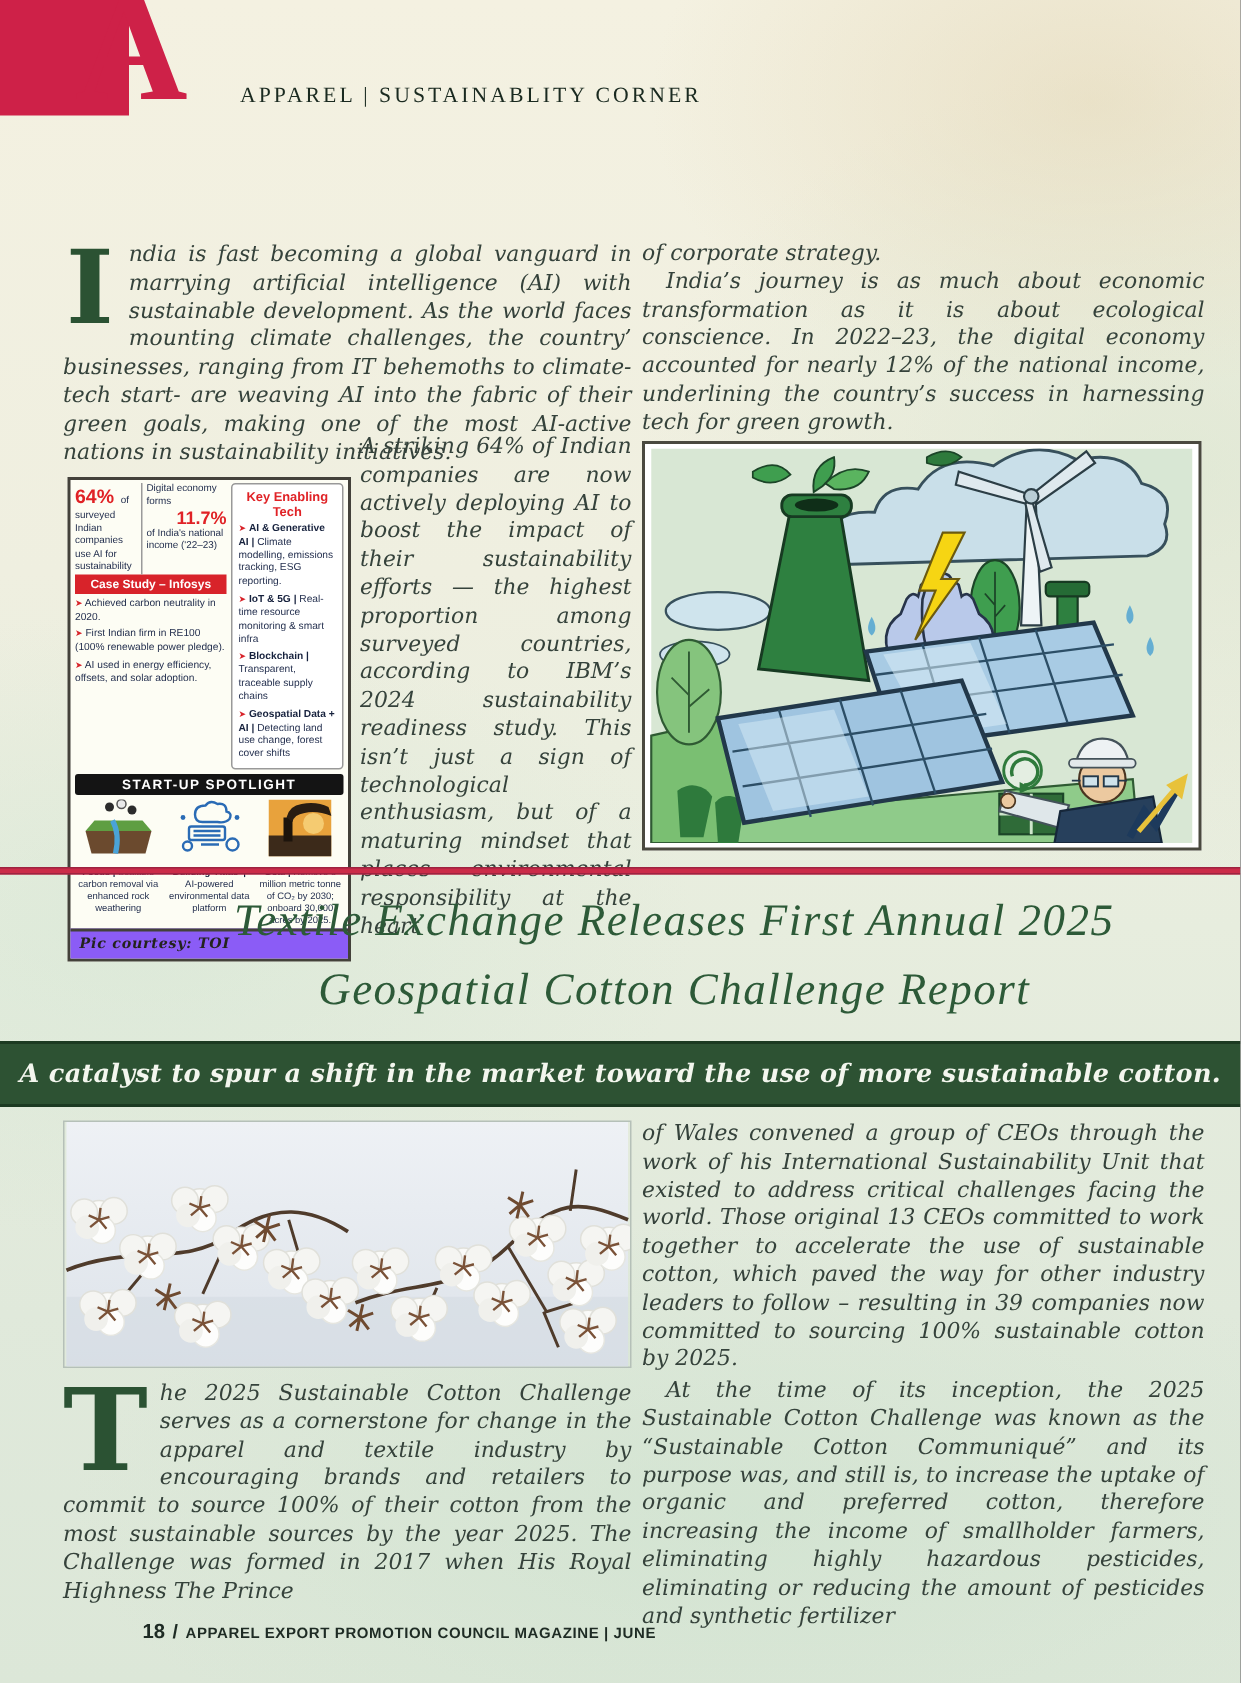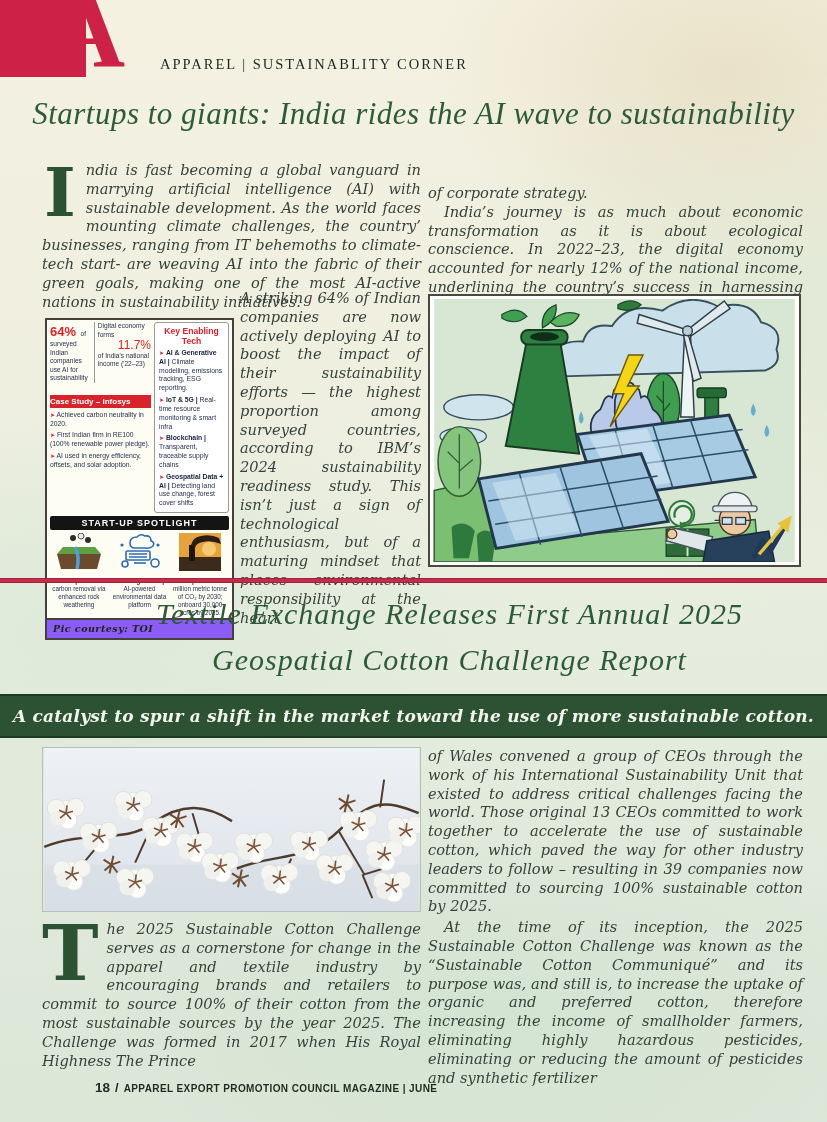--- a/index.html
+++ b/index.html
@@ -19,38 +19,38 @@
   .masthead { position:absolute; left:160px; top:56px; font-family:"Liberation Serif",serif; font-size:14.5px; letter-spacing:2px; color:#1a2a20; }
   .title1 { position:absolute; top:96px; left:0; width:100%; text-align:center; font-family:"Liberation Serif",serif; font-style:italic; font-size:31px; color:#2d5a38; letter-spacing:.5px; }
   
   .btxt { position:absolute; font-family:"DejaVu Serif",serif; font-style:italic; font-size:14.6px; line-height:18.8px; color:#35423b; text-align:justify; }
   .dropcap { float:left; font-family:"DejaVu Serif",serif; font-style:normal; font-weight:bold; color:#2b5233; }
   .dc-i { font-size:68px; line-height:54px; margin:4px 10px 0 2px; }
   .dc-t { font-size:76px; line-height:60px; margin:4px 8px 0 0; }
   .indent { text-indent:16px; }
   .p-a1-1 { left:42px; top:161px; width:379px; }
   .p-a1-2 { left:240px; top:289px; width:181px; }
-  .p-a1-r { left:428px; top:160px; width:375px;margin-top:24px; }
+  .p-a1-r { left:428px; top:160px; width:375px; }
   .p-a2-1 { left:42px; top:920px; width:379px; }
   .p-a2-r { left:428px; top:747px; width:375px; }
   .p-a2-r p + p { margin-top:2px; }
   
   .ig { position:absolute; left:45px; top:318px; width:189px; border:2px solid #43413a; background:#fdfdf4; font-family:"Liberation Sans",sans-serif; }
   .ig-titlebar { position:relative; margin:2px; border:2px solid #2a3550; background:#fff; padding:2px 3px 2px 4px; overflow:hidden; }
   .ig-title { color:#e02226; font-weight:bold; font-size:11.5px; letter-spacing:.2px; white-space:nowrap; }
   .ig-notch { position:absolute; right:-4px; top:-2px; width:12px; height:26px; background:#2a3550; transform:skewX(-18deg); }
   .ig-body { display:flex; gap:3px; padding:2px 3px 0 3px; }
   .ig-left { width:101px; }
   .ig-stats { display:flex; }
   .ig-stat1 { width:46px; border-right:1px solid #9a9a9a; padding-right:2px; }
   .ig-stat2 { flex:1; padding-left:3px; }
   .ig-big { color:#e02226; font-weight:bold; font-size:13px; line-height:1.05; }
-  .ig-big2 { color:#e02226; font-weight:normal; font-size:12px; line-height:1.05;margin-left:20px; }
+  .ig-big2 { color:#e02226; font-weight:bold; font-size:12px; line-height:1.05;margin-left:20px; }
   .ig-sm { font-size:6.6px; line-height:1.3; color:#1e2a4a; }
-  .ig-case-hdr { margin-top:12px; background:#d8232a; color:#fff; font-weight:bold; font-size:8px; padding:2px 0; }
+  .ig-case-hdr { margin-top:0; background:#d8232a; color:#fff; text-align:center; font-weight:bold; font-size:8px; padding:2px 0; }
   .ig-li { font-size:6.8px; line-height:1.3; color:#1e2a4a; margin-top:3px; }
   .ig-li .arr { color:#d8232a; font-size:6px; }
   .ig-li b { color:#16213d; }
   .ig-key { flex:1; border:1px solid #999; border-radius:3px; background:#fff; padding:3px 4px 4px 4px; }
   .ig-key-title { color:#e02226; font-weight:bold; font-size:8.6px; text-align:center; margin-bottom:0; }
   .ig-spot-hdr { margin:3px 3px 0 3px; background:#141414; color:#fff; font-weight:bold; font-size:9px; letter-spacing:1px; text-align:center; padding:2px 0; border-radius:2px; }
   .ig-spot-row { display:flex; gap:3px; padding:3px 3px 2px 3px; }
   .ig-spot-item { flex:1; text-align:center; }
   .ig-cap { font-size:6.3px; line-height:1.25; color:#1e2a4a; margin-top:2px; }
   .ig-cap b { color:#16213d; }
@@ -73,21 +73,20 @@
 </style>
 </head>
 <body>
 
 <div class="page">
 
   <div class="logo-block"></div>
   <div class="logo-a">A</div>
   <div class="masthead">APPAREL | SUSTAINABLITY CORNER</div>
 
-  <div class="title1">Startups to giants: India rides the AI wave to sustainability</div>
 
   <div class="btxt p-a1-1">
     <span class="dropcap dc-i">I</span><span>ndia is fast becoming a global vanguard in marrying artificial intelligence (AI) with sustainable development. As the world faces mounting climate challenges, the country’ businesses, ranging from IT behemoths to climate-tech start- are weaving AI into the fabric of their green goals, making one of the most AI-active nations in sustainability initiatives.</span>
   </div>
 
   <div class="btxt p-a1-2">A striking 64% of Indian companies are now actively deploying AI to boost the impact of their sustainability efforts — the highest proportion among surveyed countries, according to IBM’s 2024 sustainability readiness study. This isn’t just a sign of technological enthusiasm, but of a maturing mindset that places environmental responsibility at the heart</div>
 
   <div class="btxt p-a1-r">
     <p>of corporate strategy.</p>
     <p class="indent">India’s journey is as much about economic transformation as it is about ecological conscience. In 2022–23, the digital economy accounted for nearly 12% of the national income, underlining the country’s success in harnessing tech for green growth.</p>

